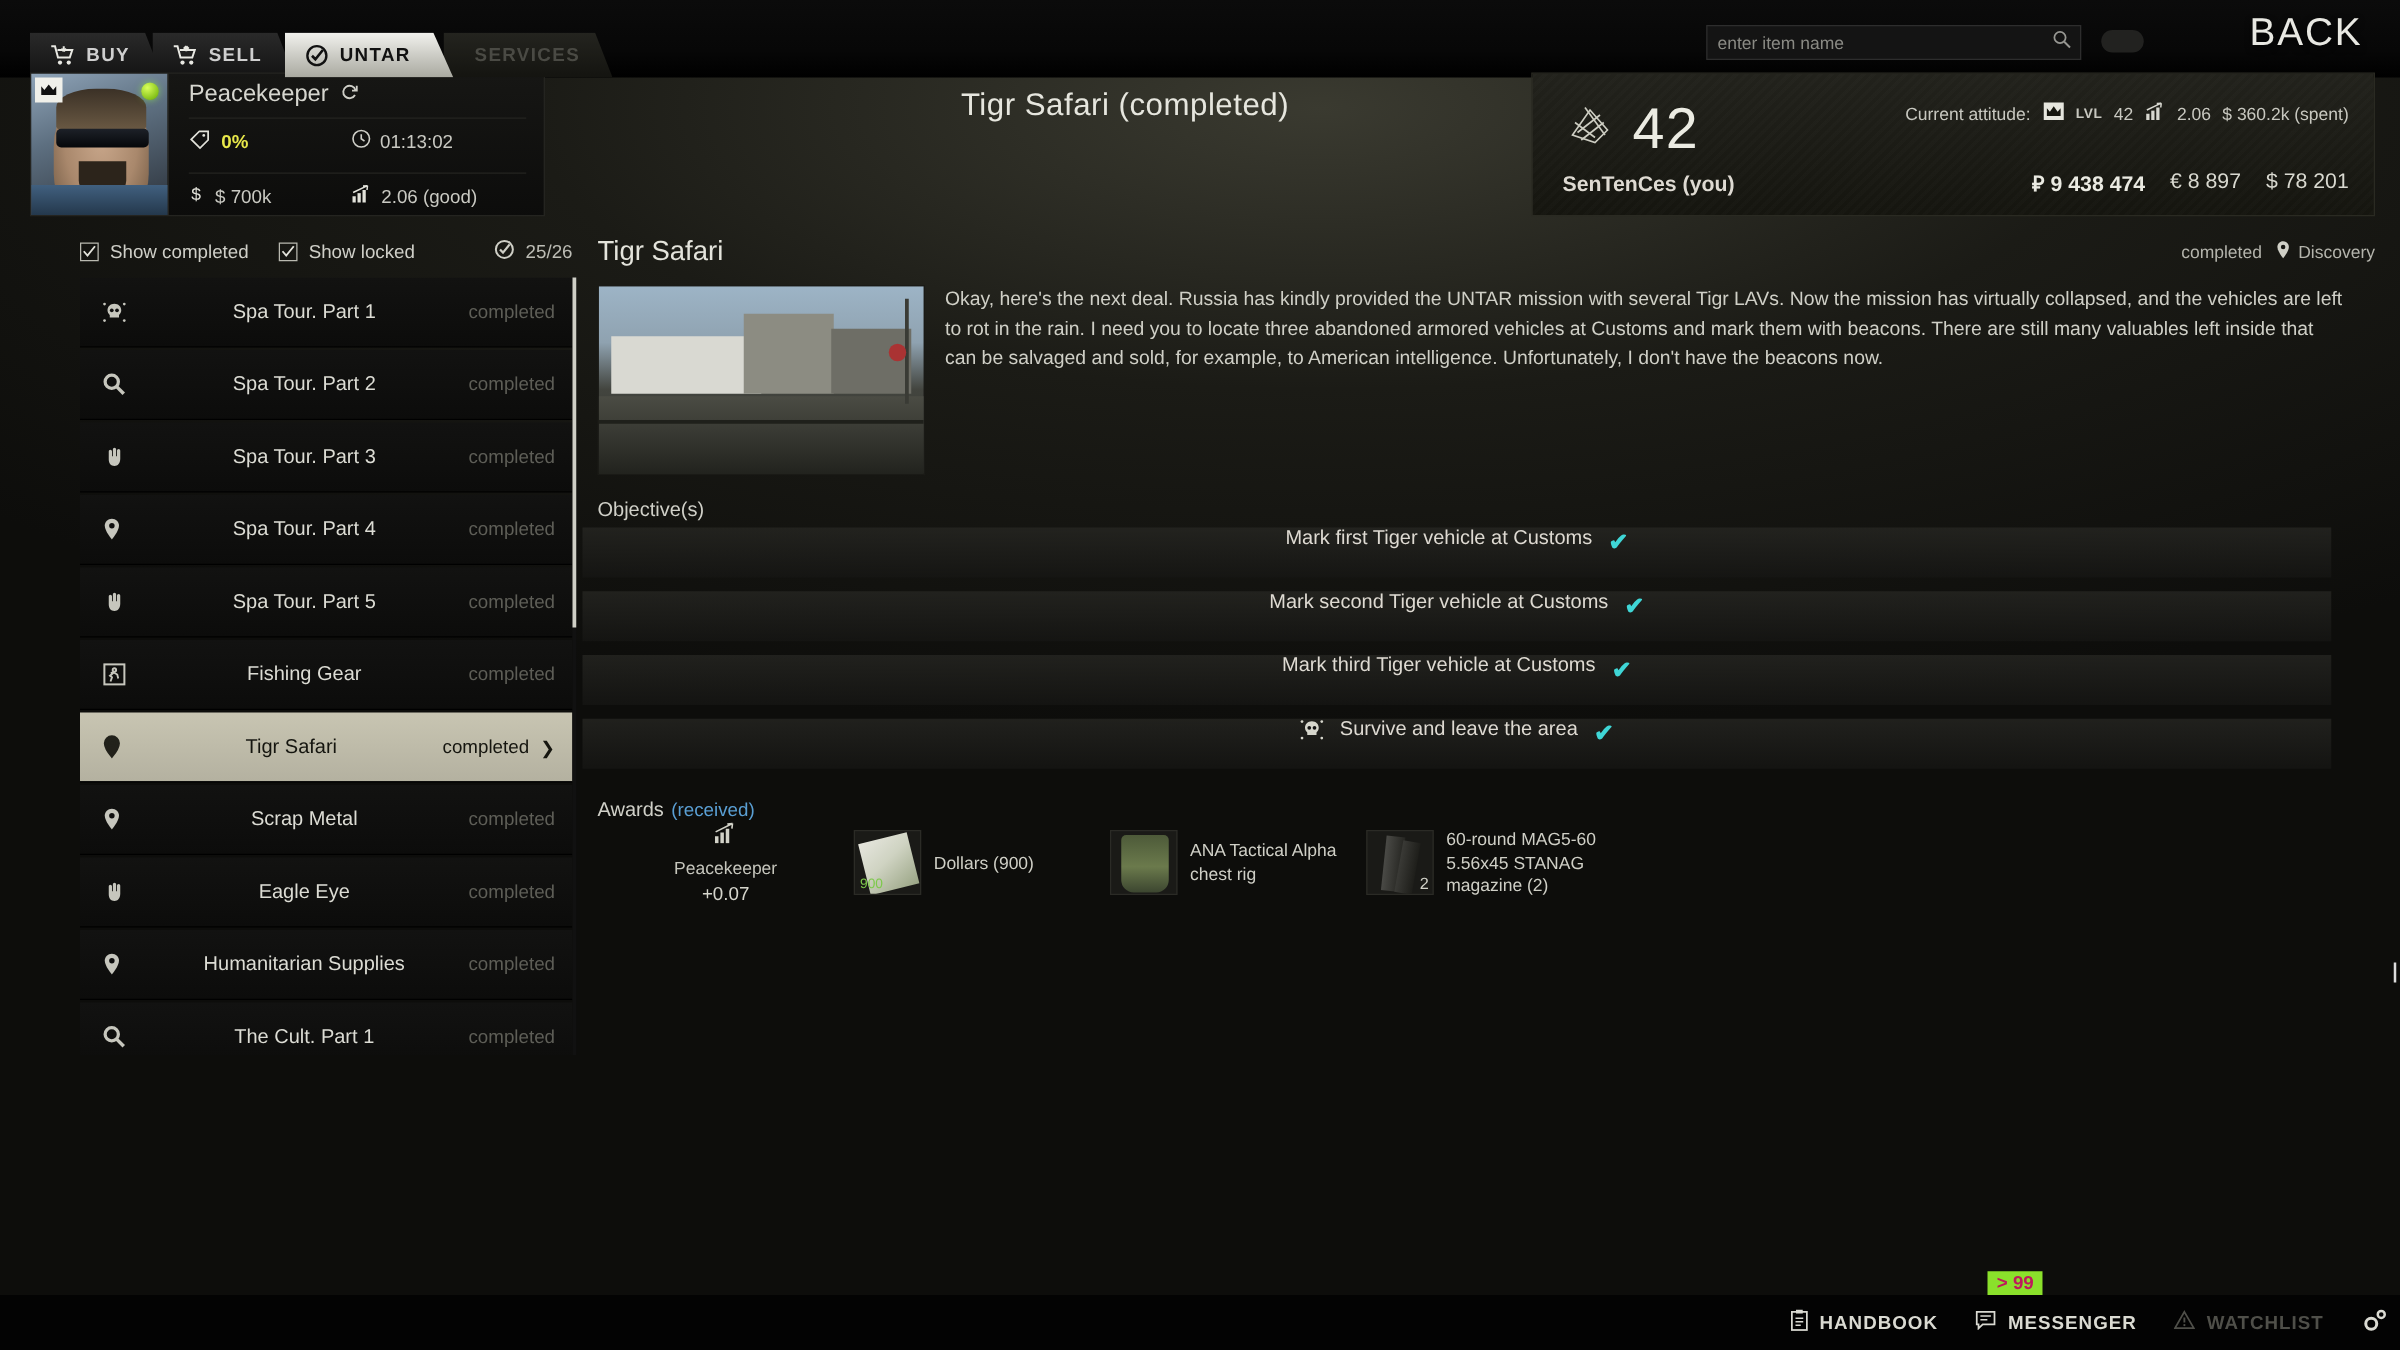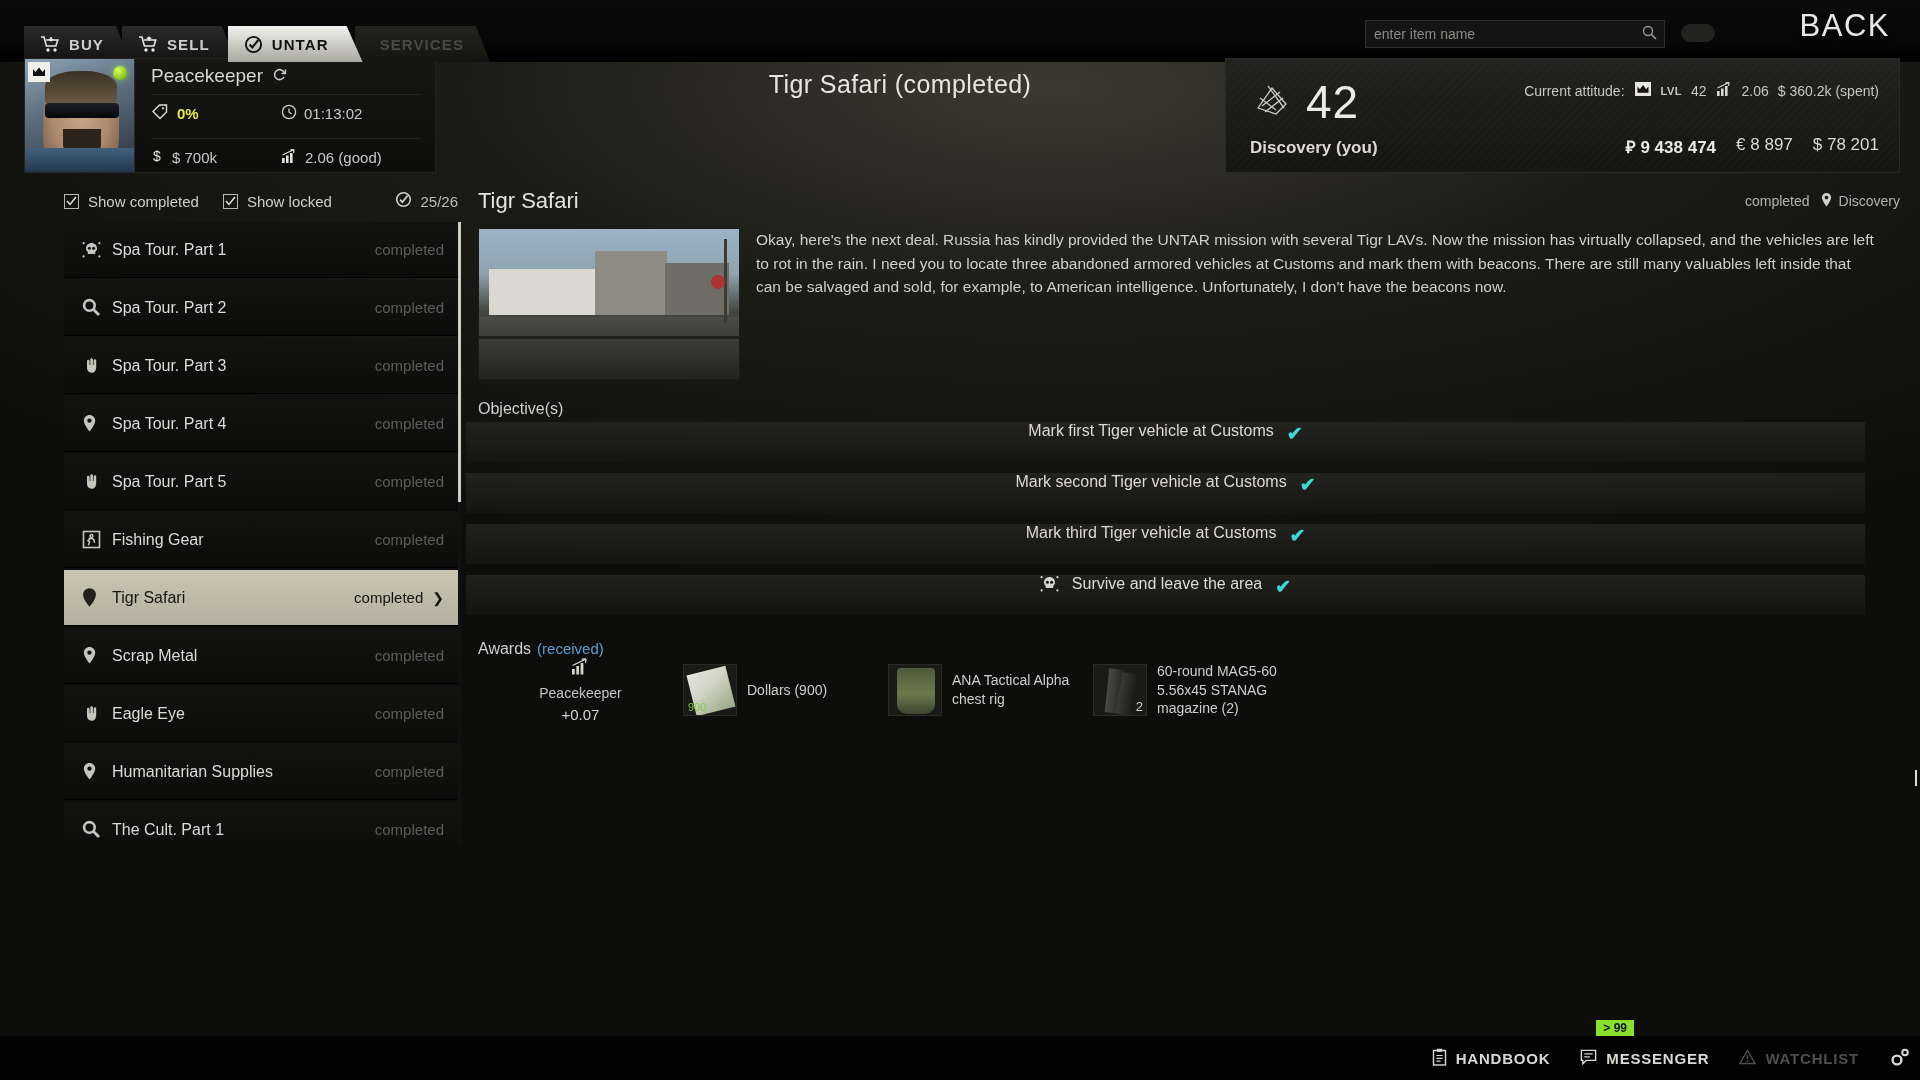--- a/index.html
+++ b/index.html
@@ -149,20 +149,21 @@
   .chk { display: flex; align-items: center; gap: 9px; }
   .cbox {
     width: 15px; height: 15px; border: 1px solid #b9b9b0;
     display: flex; align-items: center; justify-content: center;
   }
   .counter { display: flex; align-items: center; gap: 8px; color: #bdbdb5; margin-left: auto; }
   
   .tasklist {
     position: absolute; left: 64px; top: 222px; width: 394px; height: 622px;
     overflow: hidden;
+    text-align: center;
   }
   .taskitem {
     position: relative; height: 56px; display: flex; align-items: center;
     padding: 0 14px 0 18px;
     background: linear-gradient(180deg, #121211 0%, #0c0c0b 100%);
     border-bottom: 1px solid #000;
     font-size: 16px; color: #dcdcd4; cursor: pointer;
   }
   .taskitem + .taskitem { margin-top: 2px; }
   .taskitem .ticon { width: 30px; display: flex; align-items: center; justify-content: flex-start; opacity: .92; }
@@ -263,22 +264,22 @@
   .awtext { margin-left: 10px; font-size: 14px; color: #cfcfc6; line-height: 1.35; max-width: 145px; }
   
   .bottombar {
     position: absolute; left: 0; bottom: 0; width: 1920px; height: 44px;
     background: #030303; display: flex; align-items: center; justify-content: flex-end;
     padding-right: 9px; gap: 30px;
   }
   .bbitem { display: flex; align-items: center; gap: 9px; font-size: 15px; letter-spacing: .8px; font-weight: bold; color: #dadad2; }
   .bbitem.dim { color: #4f4f49; }
   .msgbadge {
-    position: absolute; right: 286px; bottom: 44px; background: #8ae02b; color: #0f172a;
-    font-size: 12px; font-weight: bold; padding: 1px 7px;
+    position: absolute; right: 286px; bottom: 44px; background: #8ae02b; color: #be185d;
+    font-size: 15px; font-weight: bold; padding: 1px 7px;
   }
   .cursor { position: absolute; left: 1915px; top: 770px; width: 2px; height: 16px; background: #ddd; }
 </style>
 </head>
 <body>
 
 <div id="app">
 
   <div class="topbar">
     <div class="tabs">
@@ -417,21 +418,21 @@
               <path d="M8 30 L22 10 L36 26 L26 36 Z"></path>
               <path d="M12 28 L30 14"></path>
               <path d="M15 34 L33 20"></path>
               <path d="M10 20 L26 32"></path>
               <path d="M18 8 L34 30"></path>
             </g>
           </svg>
       </span>
       <span class="num">42</span>
     </div>
-    <div class="pname">Discovery (you)</div>
+    <div class="pname">SenTenCes (you)</div>
 
     <div class="attitude">
       <span>Current attitude:</span>
       <span>
         <svg width="18" height="16" viewBox="0 0 18 16">
             <rect x="1" y="1" width="16" height="14" fill="#e6e6de"></rect>
             <path d="M3.5 5.5l2.4 2.8L9 4l3.1 4.3 2.4-2.8v6.2H3.5z" fill="#16160f"></path>
           </svg>
       </span>
       <span class="lvltag">LVL</span>

